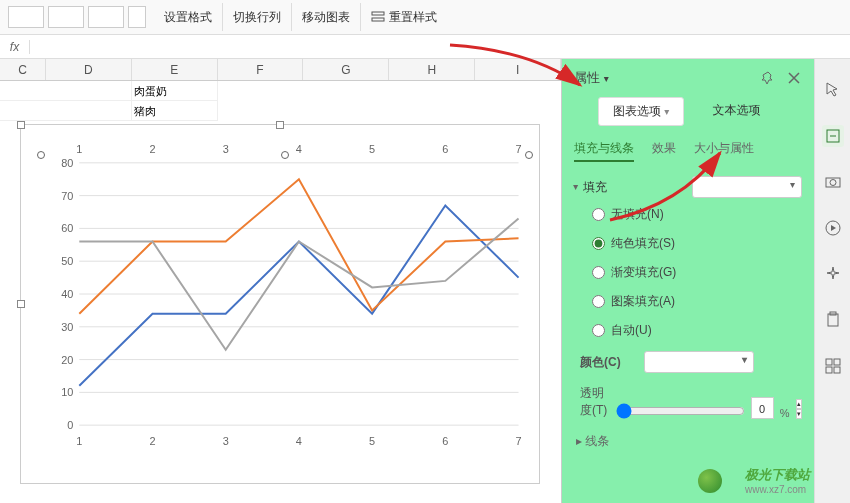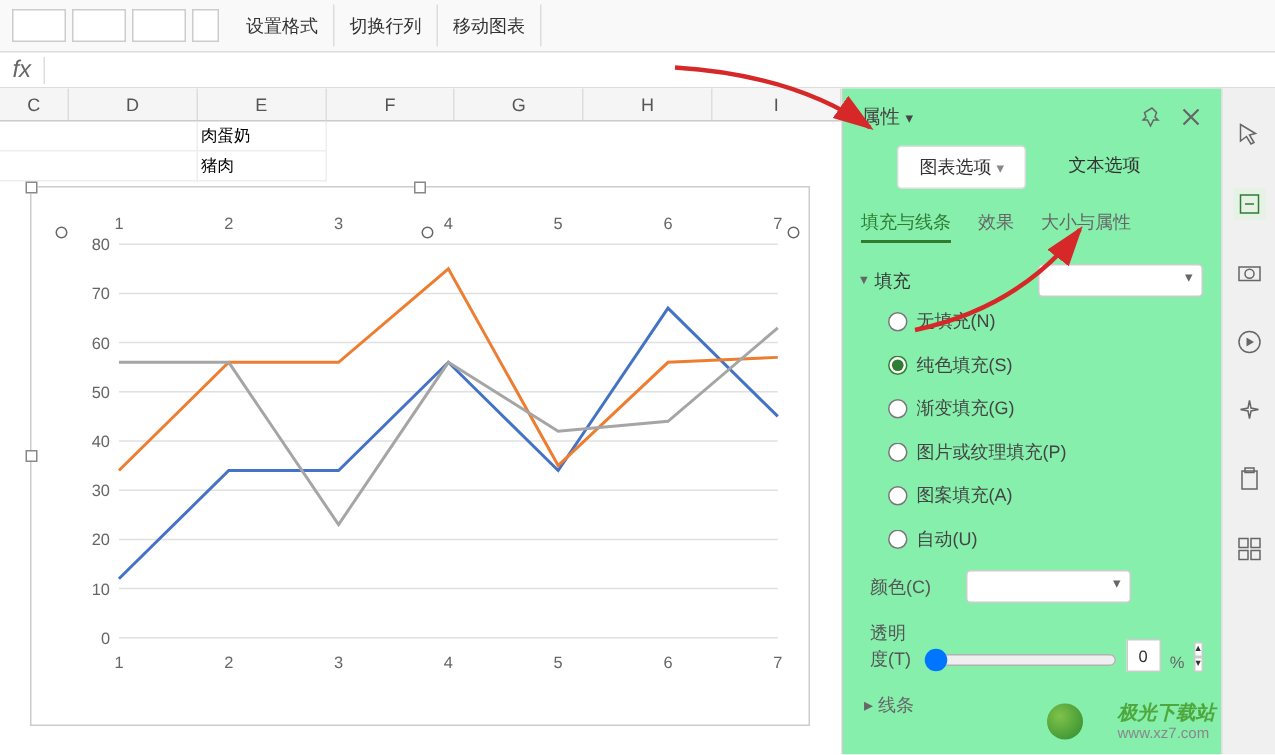--- a/index.html
+++ b/index.html
@@ -5,21 +5,21 @@
 * { margin: 0; padding: 0; box-sizing: border-box; font-family: "Microsoft YaHei", sans-serif; }
 body { width: 850px; height: 503px; background: #fff; overflow: hidden; position: relative; }
 
 .toolbar { height: 35px; display: flex; align-items: center; background: #f9f9f9; border-bottom: 1px solid #ddd; }
 .tb-ico-grp { display: flex; gap: 4px; padding: 0 8px; }
 .tb-ico { width: 36px; height: 22px; border: 1px solid #ccc; background: #fff; display: inline-block; }
 .tb-btn { padding: 0 10px; font-size: 12px; color: #333; border-right: 1px solid #ddd; height: 28px; display: flex; align-items: center; }
 .tb-btn svg { margin-right: 4px; }
 
 .fx-bar { height: 24px; display: flex; align-items: center; border-bottom: 1px solid #ddd; }
-.fx-lbl { width: 30px; text-align: center; font-style: italic; color: #666; font-size: 16px; border-right: 1px solid #ddd; }
+.fx-lbl { width: 30px; text-align: center; font-style: italic; color: #666; font-size: 12px; border-right: 1px solid #ddd; }
 
 .main { display: flex; height: 444px; }
 .sheet-area { width: 562px; background: #fff; position: relative; border-right: 1px solid #ccc; }
 .col-hdrs { display: flex; height: 22px; background: #f5f5f5; border-bottom: 1px solid #ccc; }
 .col-hdr { width: 86px; text-align: center; font-size: 12px; color: #555; border-right: 1px solid #ddd; line-height: 22px; }
 .cell-row { display: flex; height: 20px; }
 .cell { width: 86px; border-right: 1px solid #eee; border-bottom: 1px solid #eee; font-size: 11px; padding-left: 2px; line-height: 20px; overflow: hidden; }
 
 .chart-box { position: absolute; left: 20px; top: 65px; width: 520px; height: 360px; background: #fff; border: 1px solid #ccc; }
 .chart-handle { width: 8px; height: 8px; background: #fff; border: 1px solid #888; position: absolute; }
@@ -39,21 +39,21 @@
 .subtab { color: #666; cursor: pointer; padding-bottom: 3px; }
 .subtab.active { color: #2e7d32; border-bottom: 2px solid #2e7d32; }
 
 .section-hdr { font-size: 12px; color: #333; margin-bottom: 8px; display: flex; align-items: center; }
 .section-hdr::before { content: "▸"; margin-right: 4px; color: #666; font-size: 10px; transform: rotate(90deg); display: inline-block; }
 
 .radio-grp { padding-left: 18px; }
 .radio-item { display: flex; align-items: center; margin-bottom: 12px; font-size: 12px; color: #444; cursor: pointer; }
 .radio-item input { margin-right: 6px; accent-color: #2e7d32; }
 
-.field-row { display: flex; align-items: center; margin-bottom: 12px; font-size: 12px; padding-left: 6px; }
+.field-row { display: flex; align-items: center; margin-bottom: 12px; font-size: 12px; padding-left: 6px; font-weight: bold; }
 .field-lbl { width: 64px; color: #555; }
 .color-swatch { width: 110px; height: 22px; border: 1px solid #ccc; background: #fff; border-radius: 3px; position: relative; }
 .color-swatch::after { content: "▾"; position: absolute; right: 6px; top: 2px; font-size: 10px; color: #666; }
 
 .slider-row { display: flex; align-items: flex-end; gap: 6px; padding-left: 6px; }
 .slider { flex: 1; }
 .num-box { width: 48px; height: 22px; border: 1px solid #ccc; text-align: center; font-size: 11px; line-height: 22px; background: #fff; }
 .pct { font-size: 11px; color: #666; }
 .spin { width: 14px; display: flex; flex-direction: column; }
 .spin-b { height: 10px; border: 1px solid #ccc; font-size: 7px; text-align: center; line-height: 8px; background: #fff; cursor: pointer; }
@@ -73,20 +73,27 @@
 <div class="toolbar">
   <div class="tb-ico-grp">
     <span class="tb-ico"></span>
     <span class="tb-ico"></span>
     <span class="tb-ico"></span>
     <span class="tb-ico" style="width:18px"></span>
   </div>
   <div class="tb-btn">设置格式</div>
   <div class="tb-btn">切换行列</div>
   <div class="tb-btn">移动图表</div>
+  <div class="tb-btn" style="border-right:none">
+    <svg width="14" height="14" viewBox="0 0 14 14">
+        <rect x="1" y="2" width="12" height="3" fill="none" stroke="#555"></rect>
+        <rect x="1" y="8" width="12" height="3" fill="none" stroke="#555"></rect>
+      </svg>
+    <span>重置样式</span>
+  </div>
 </div>
 
 <div class="fx-bar">
   <div class="fx-lbl">fx</div>
   <div style="flex:1"></div>
 </div>
 
 <div class="main">
 
   <div class="sheet-area">
@@ -201,24 +208,20 @@
       <label class="radio-item">
           <input type="radio" name="fill" checked="" style="">
           <span>纯色填充(S)</span>
         </label>
       <label class="radio-item">
           <input type="radio" name="fill" style="">
           <span>渐变填充(G)</span>
         </label>
       <label class="radio-item">
           <input type="radio" name="fill" style="">
-          <span>图片或纹理填充(P)</span>
-        </label>
-      <label class="radio-item">
-          <input type="radio" name="fill" style="">
           <span>图案填充(A)</span>
         </label>
       <label class="radio-item">
           <input type="radio" name="fill" style="">
           <span>自动(U)</span>
         </label>
     </div>
 
     <div class="field-row">
       <span class="field-lbl">颜色(C)</span>

